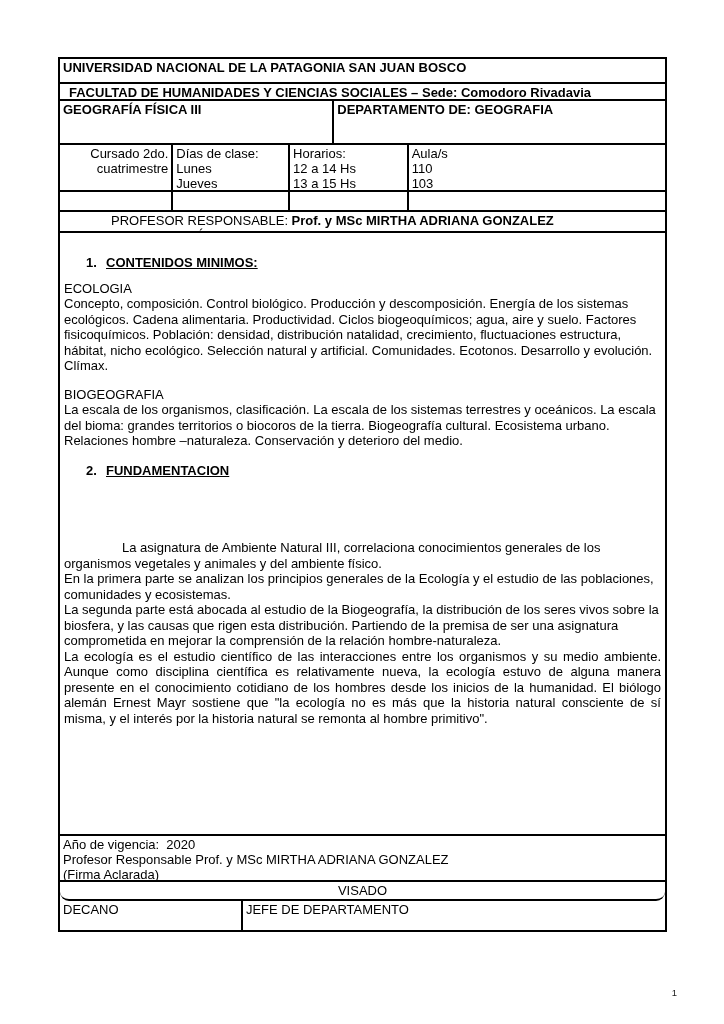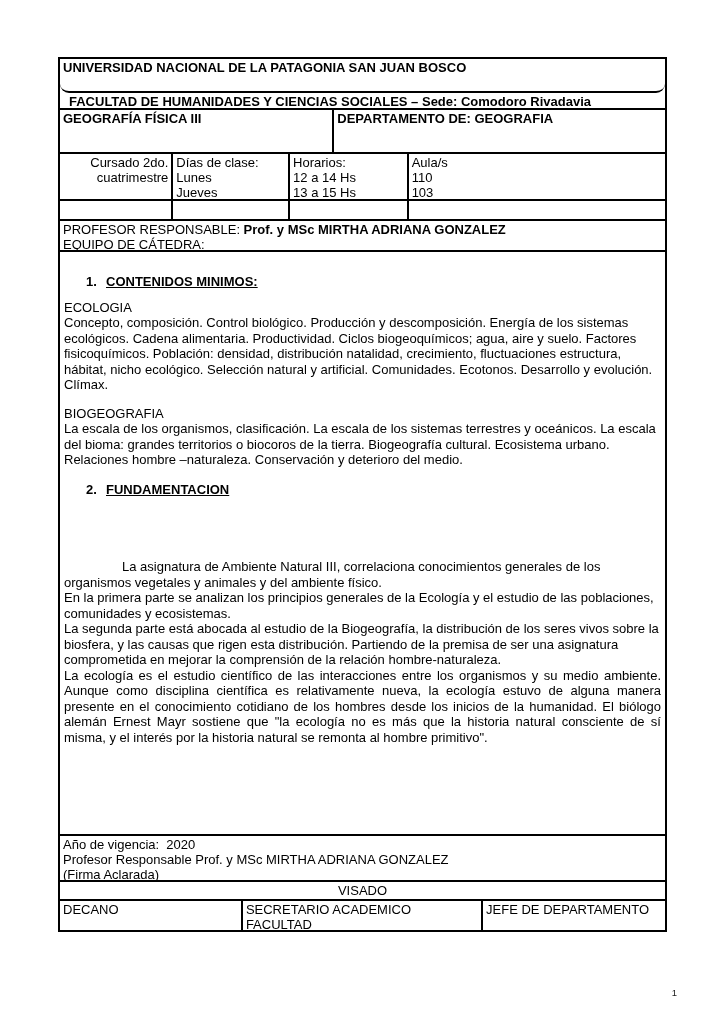--- a/index.html
+++ b/index.html
@@ -33,29 +33,29 @@
     box-sizing:border-box;
     padding:1px 3px;
     overflow:hidden;
   }
   .cell + .cell { border-left:2px solid #000; }
   .b { font-weight:bold; }
   .u { text-decoration:underline; }
   .pre { white-space:pre-wrap; }
   .center { text-align:center; }
 
-  .r-univ   { height:34px;border-radius:9px; }
+  .r-univ   { height:25px; }
   .r-fac    { height:17px;padding-left:6px; }
   .r-prog   { height:44px; }
   .r-sched  { height:47px; }
   .r-empty  { height:20px; }
-  .r-prof   { height:31px; }
+  .r-prof   { height:21px;padding-left:48px; }
   .r-main   { flex:1; }
   .r-vig    { height:46px; }
-  .r-visado { height:19px; }
+  .r-visado { height:19px;border-radius:9px; }
   .r-sign   { height:29px; }
 
   .c-full { width:100%; }
   .c-prog-l { width:45%; }
   .c-prog-r { width:55%; }
   .c-s1 { width:18.4%;text-align:right; }
   .c-s2 { width:19.3%; }
   .c-s3 { width:19.6%; }
   .c-s4 { width:42.7%; }
   .c-g1 { width:29.9%; }
@@ -168,23 +168,19 @@
         <div>(Firma Aclarada)</div>
       </div>
     </div>
 
     <div class="row r-visado">
       <div class="cell c-full center">VISADO</div>
     </div>
 
     <div class="row r-sign">
       <div class="cell c-g1">DECANO</div>
-      <div class="cell c-g2">
-        <div>SECRETARIO ACADEMICO</div>
-        <div>FACULTAD</div>
-      </div>
       <div class="cell c-g3">JEFE DE DEPARTAMENTO</div>
     </div>
 
   </div>
 
   <div class="page-number">1</div>
 </div>
 
 </body></html>

